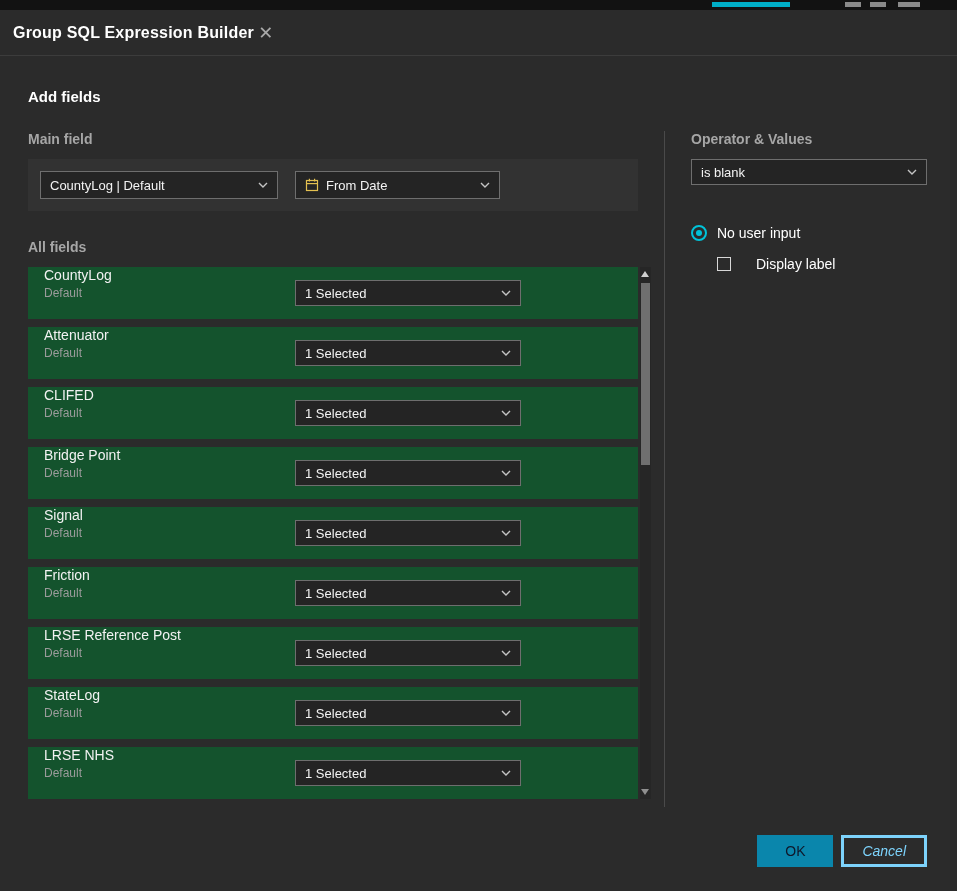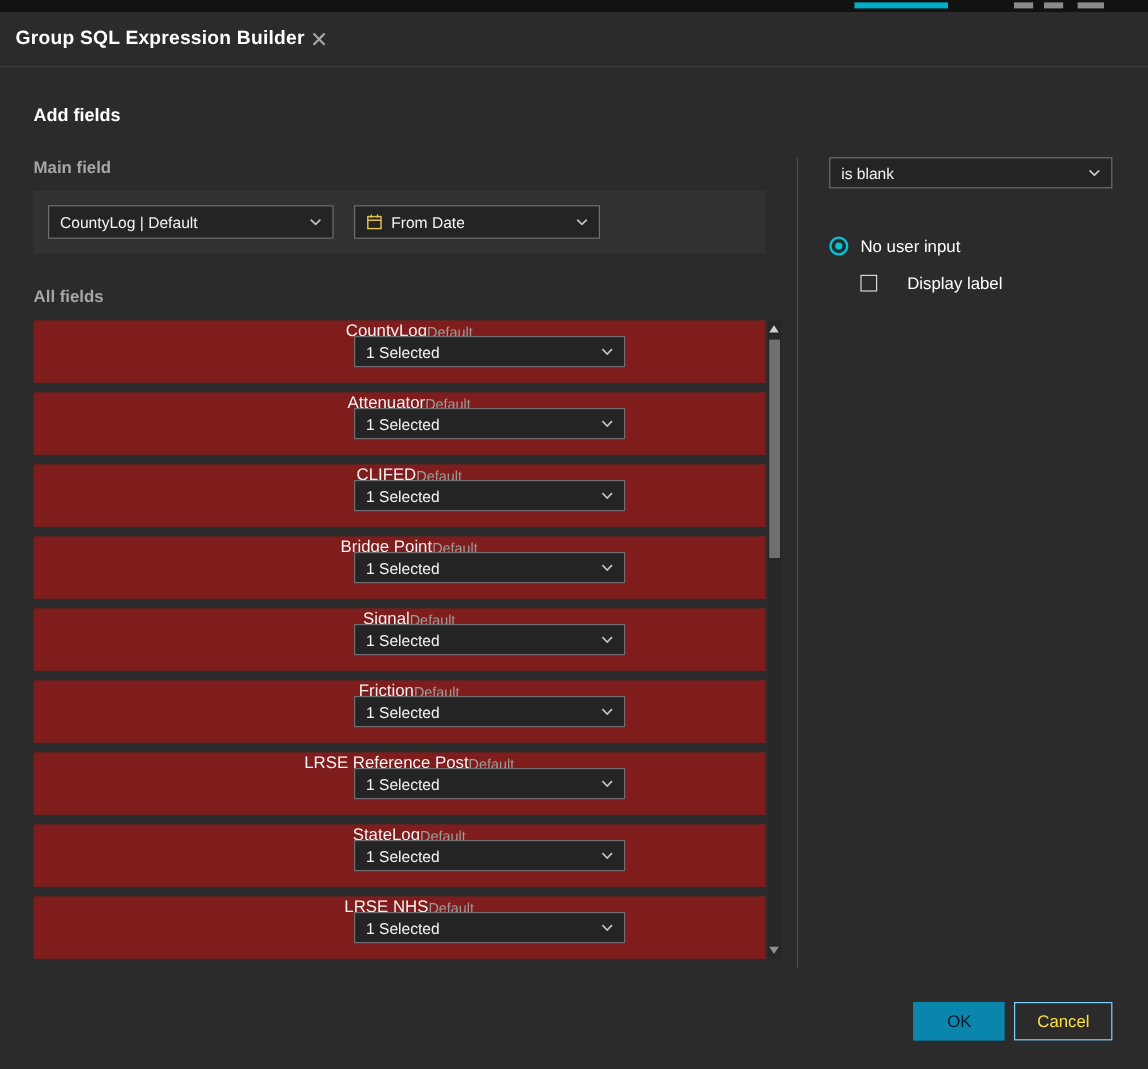--- a/index.html
+++ b/index.html
@@ -70,24 +70,24 @@
   }
   .main-panel .select { height:28px; }
   .sel-layer { width:238px; }
   .sel-field { width:205px; }
 
   
   .list-wrap { display:flex; }
   .field-list { width:610px; }
   .field-row {
     width:610px; height:52px;
-    background:#7f1d1d;
+    background:#14532d;
     margin-bottom:8px;
     position:relative;
-    display:flex; flex-direction:row; justify-content:center;
+    display:flex; flex-direction:column; 
     padding-left:16px;
   }
   .field-name { font-size:14px; color:#f2f2f2; }
   .field-sub  { font-size:12px; color:#9b9b9b; margin-top:3px; }
   .field-row .select { position:absolute; left:267px; top:13px; width:226px; }
 
   
   .scrollbar {
     width:11px; margin-left:2px;
     background:#262626;
@@ -132,21 +132,21 @@
     position:absolute; bottom:24px; right:30px;
     display:flex; gap:8px;
   }
   .btn {
     height:32px; min-width:76px;
     font-size:14px; font-family:"Liberation Sans", sans-serif;
     display:flex; align-items:center; justify-content:center;
     cursor:pointer; padding:0 18px;
   }
   .btn-ok { background:#0a86ac; color:#0f172a; border:1px solid #0a86ac; }
-  .btn-cancel { background:transparent; color:#fde047; border:1px solid #7dd3fc; }
+  .btn-cancel { background:transparent; color:#7dd3fc; border:3px solid #7dd3fc;font-style:italic; }
 
   .chev { flex:0 0 10px; display:flex; align-items:center; }
   .cal  { flex:0 0 14px; display:flex; align-items:center; }
 </style>
 </head>
 <body>
 
 <div class="app-strip">
   <span class="dash dash-teal"></span>
   <span class="dash dash-gray1"></span>
@@ -329,20 +329,21 @@
             <span class="sb-thumb"></span>
             <span class="sb-arrow sb-down"></span>
           </div>
         </div>
 
       </div>
 
       <div class="v-divider"></div>
 
       <div class="col-right">
+        <div class="group-label">Operator &amp; Values</div>
 
         <div class="select sel-operator">
           <span class="sel-text">is blank</span>
           <span class="chev">
             <svg width="10" height="6" viewBox="0 0 10 6">
                 <path d="M1 1l4 4 4-4" fill="none" stroke="#c4c4c4" stroke-width="1.4"></path>
               </svg>
           </span>
         </div>
 

